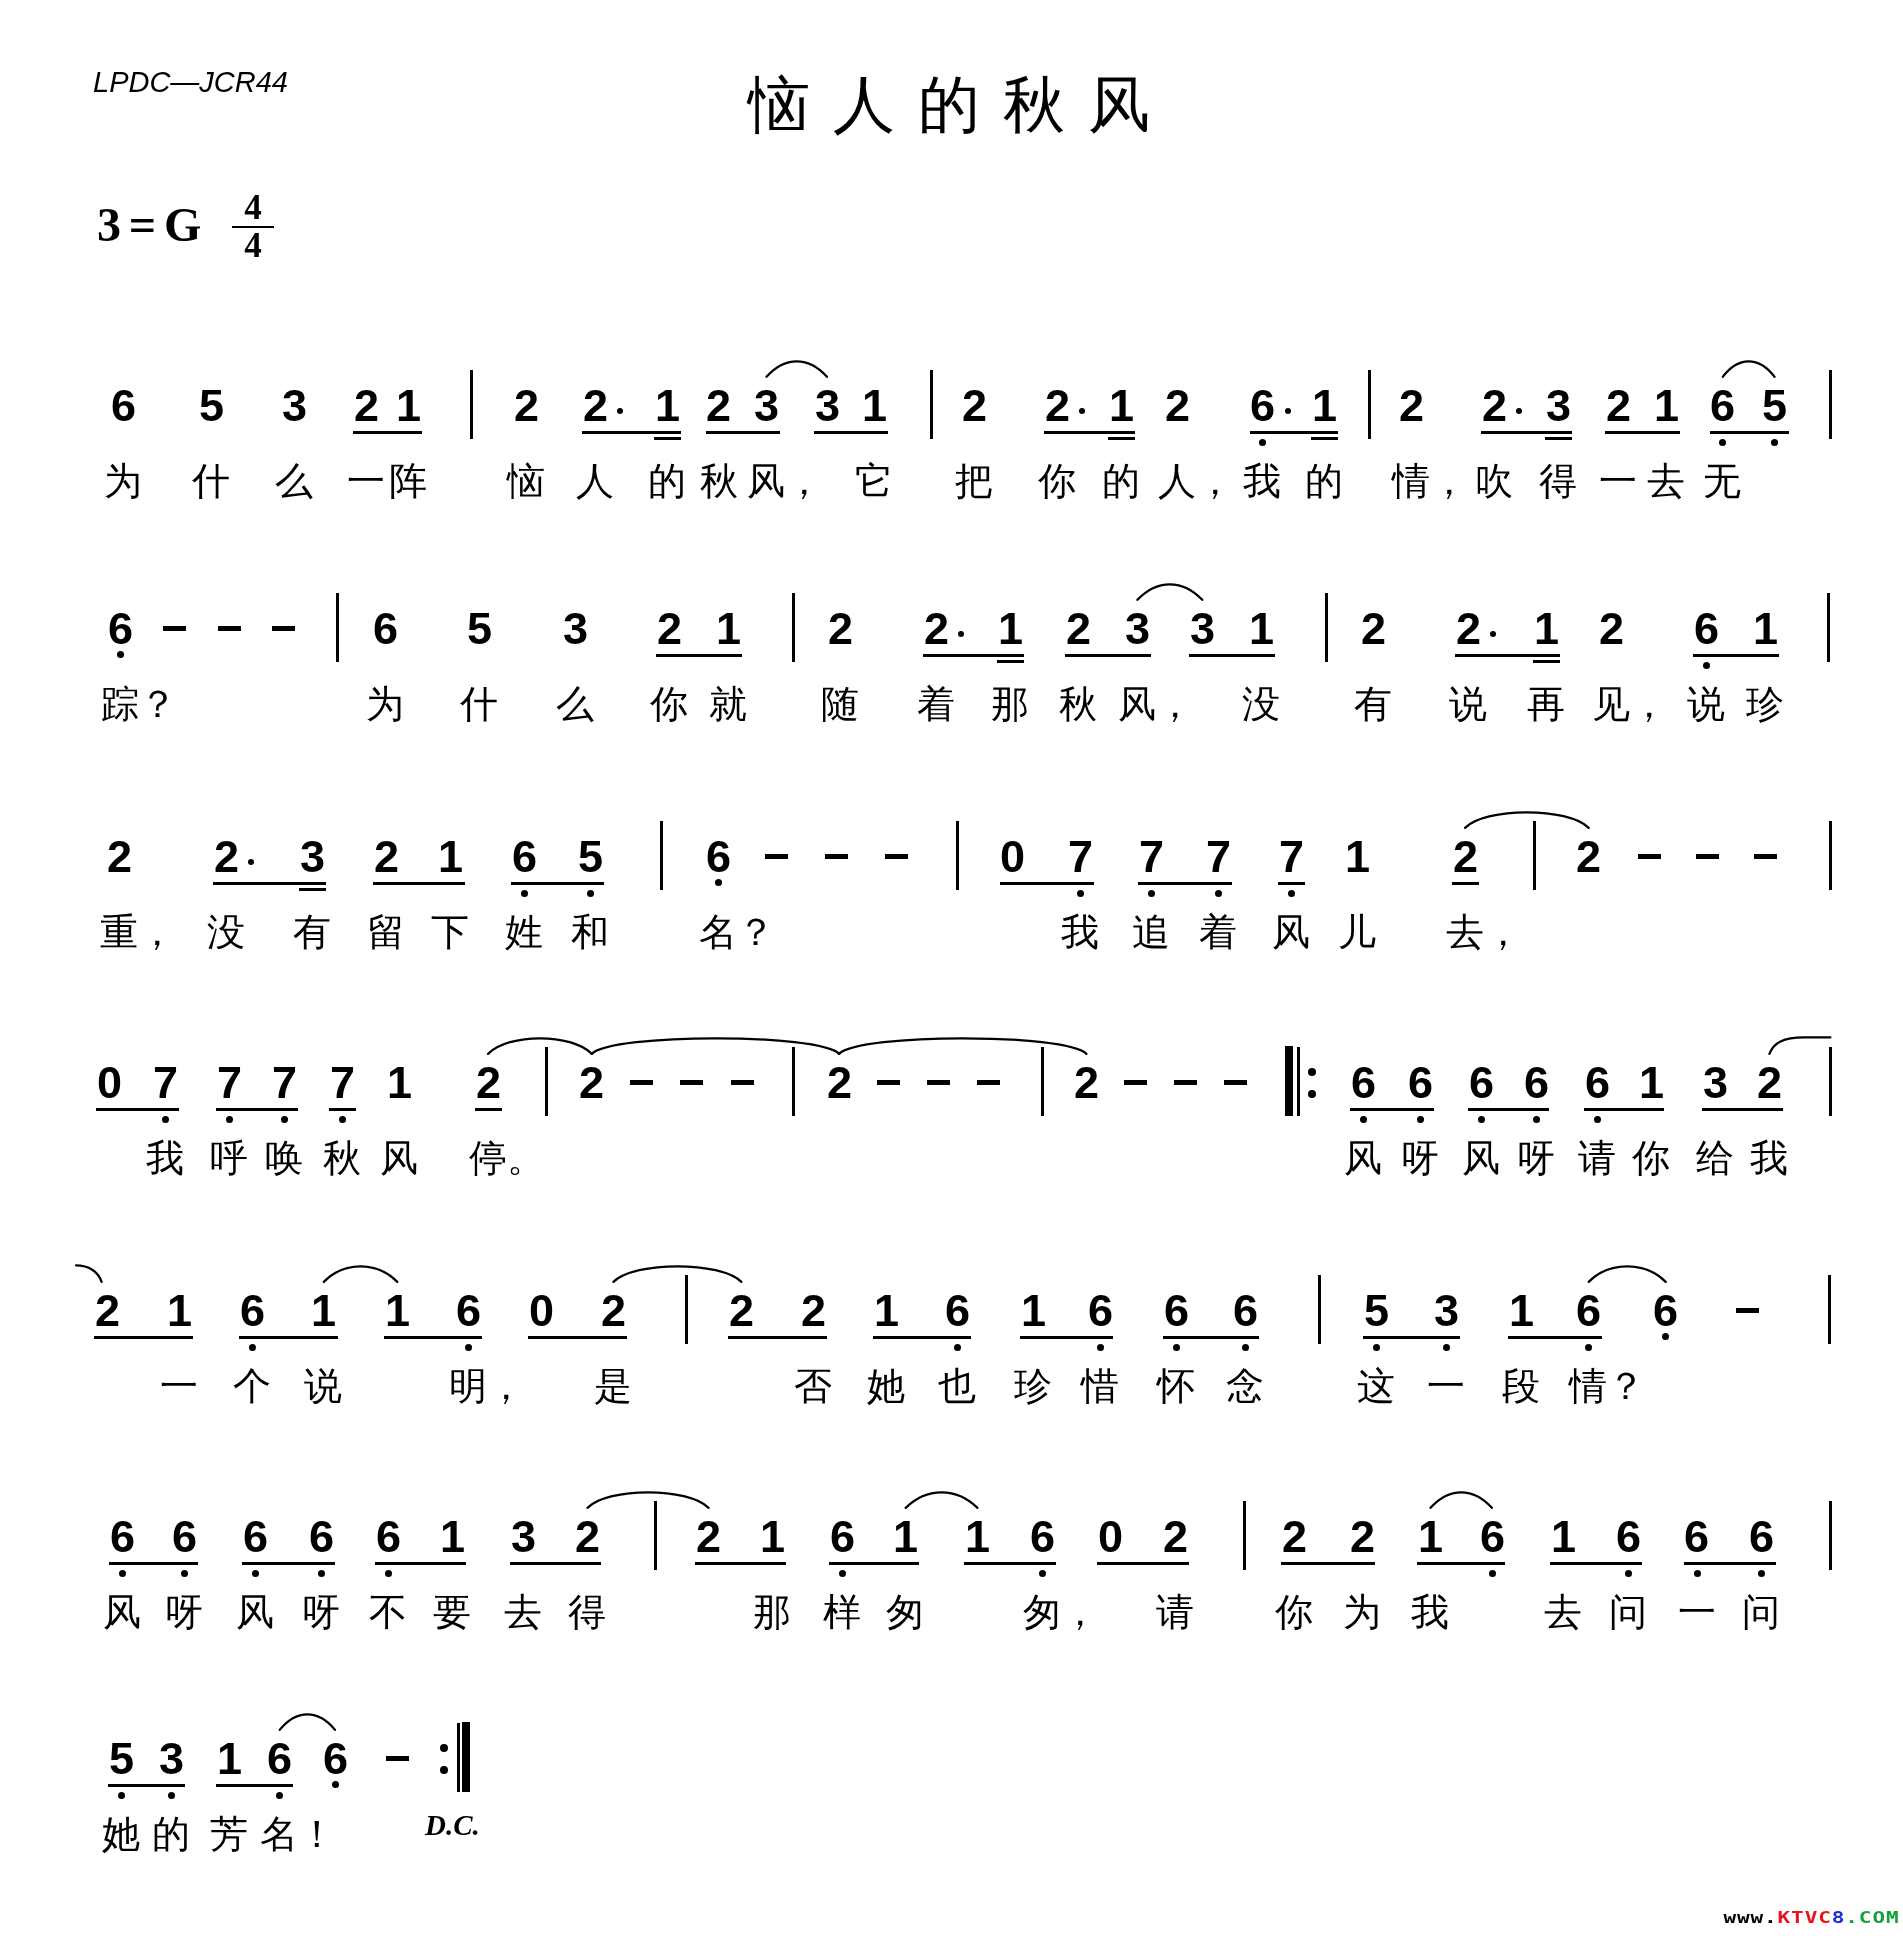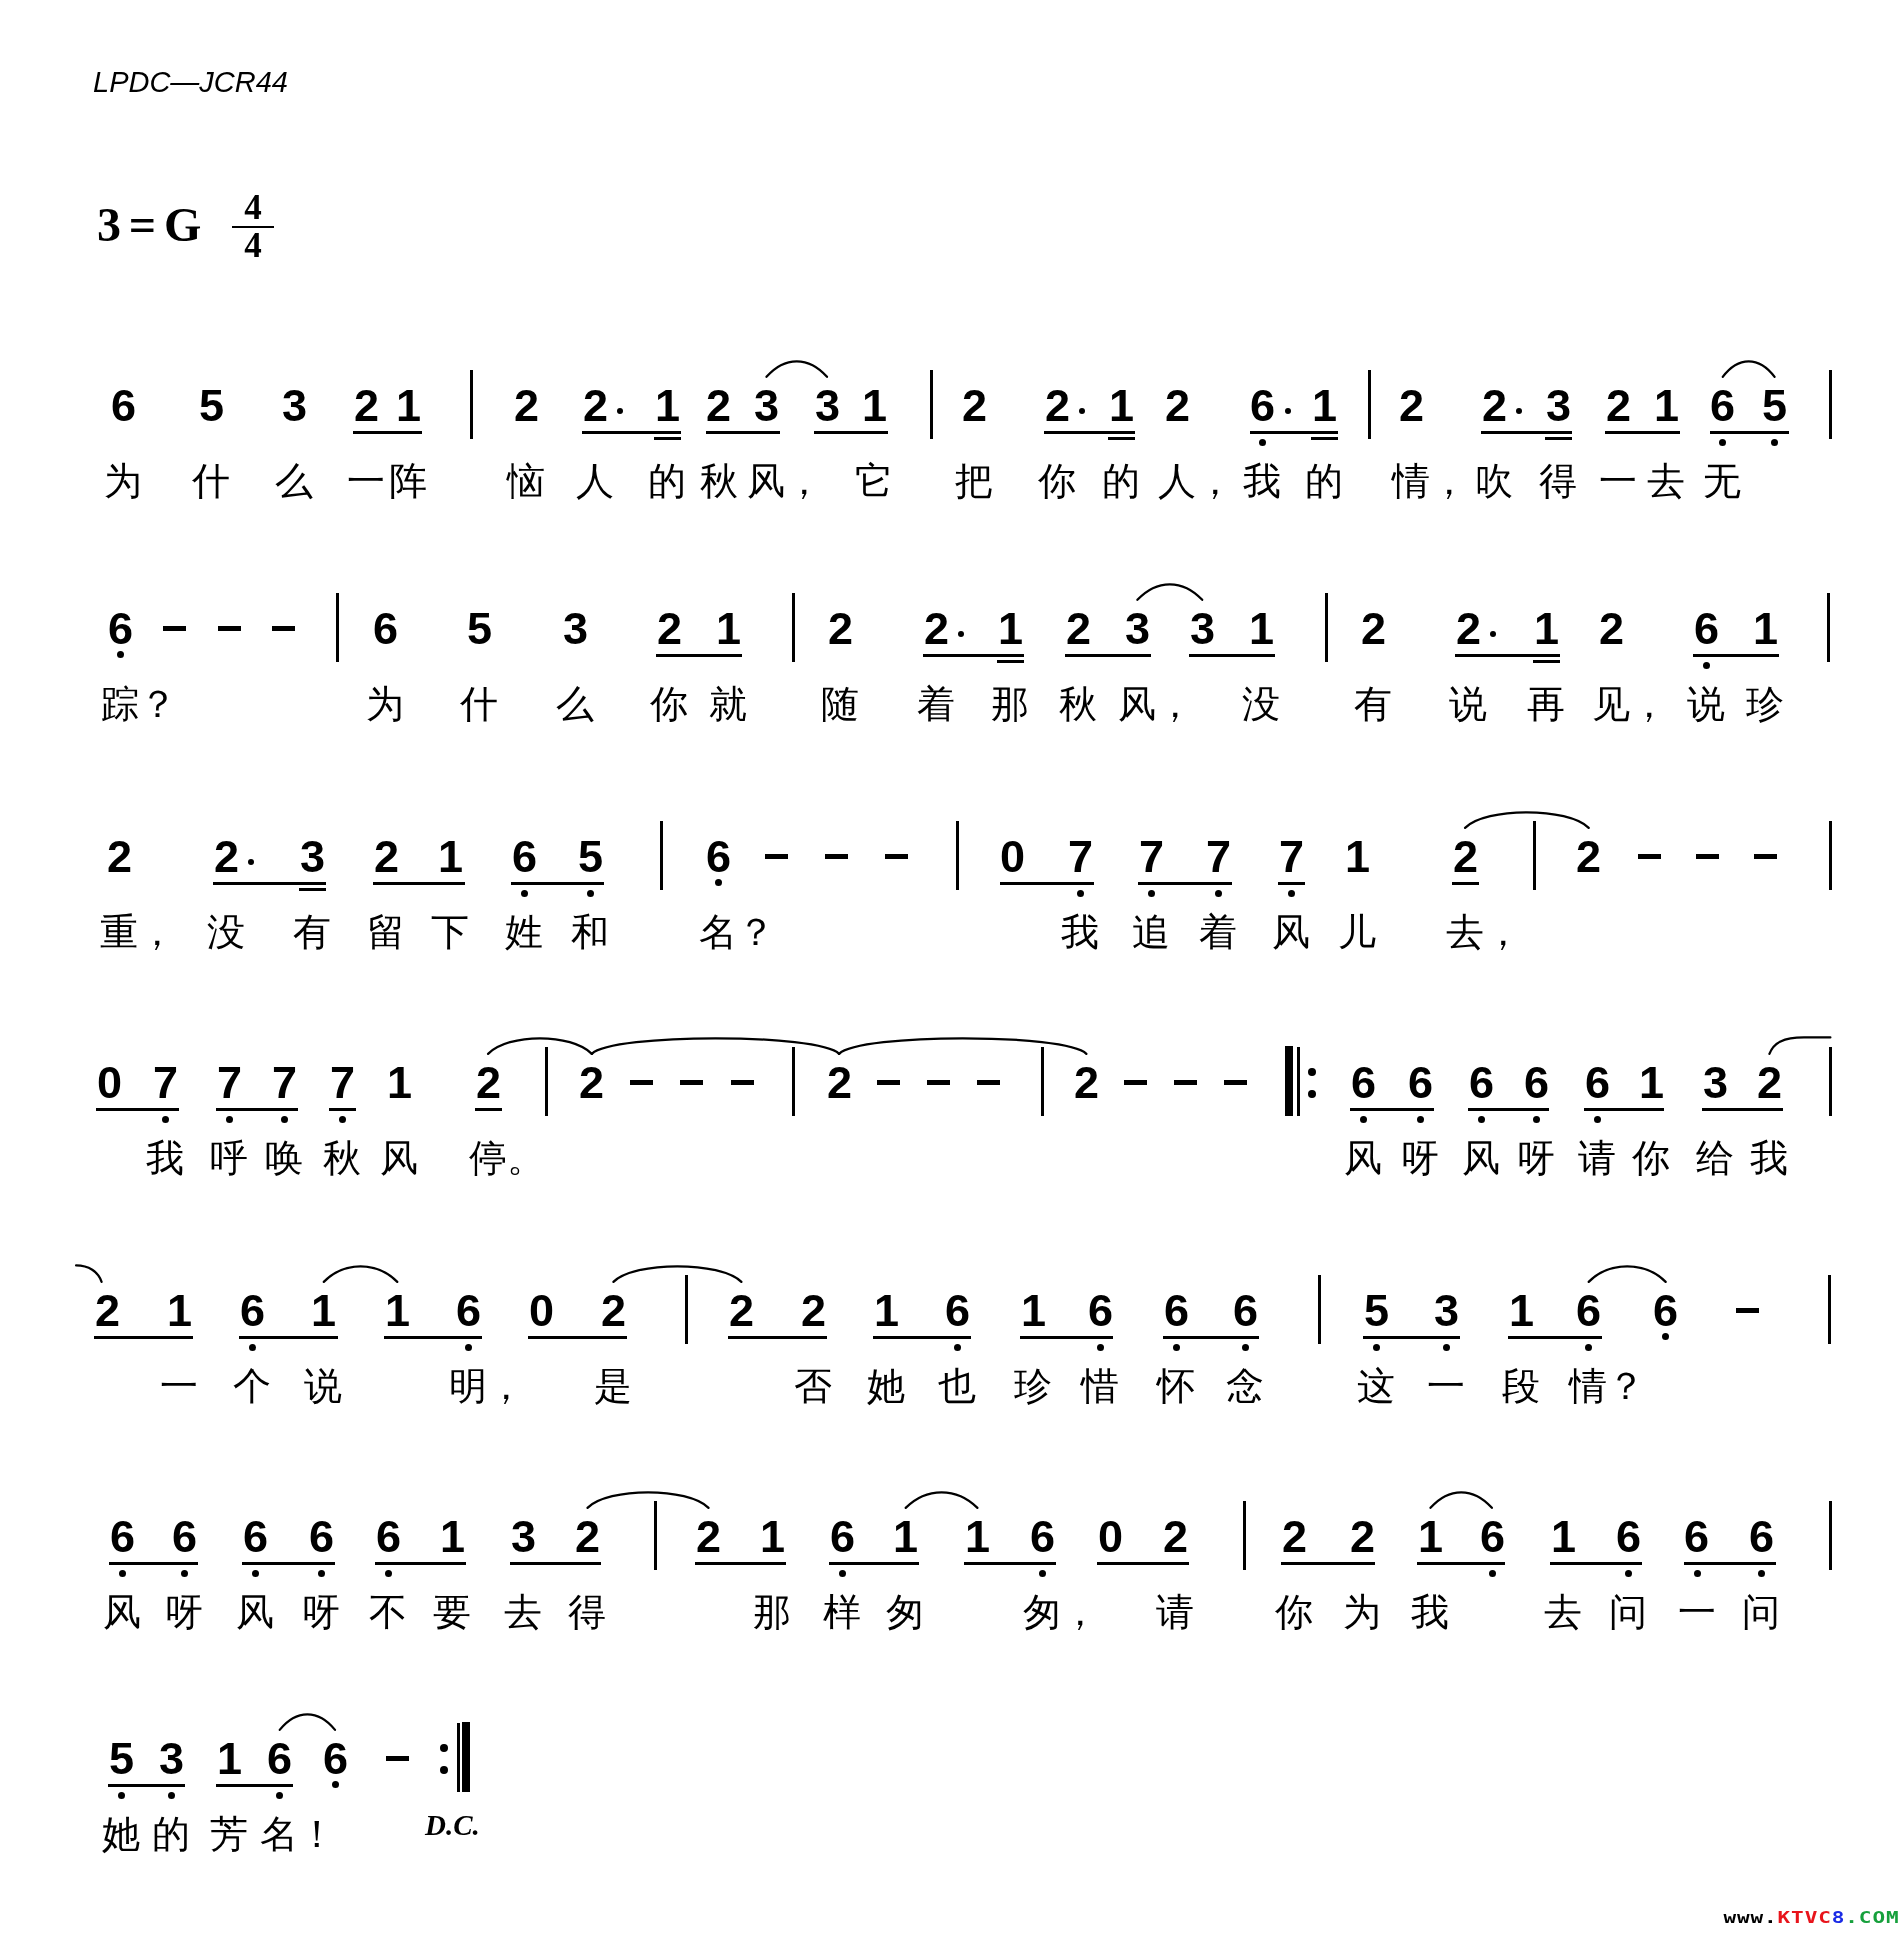--- a/index.html
+++ b/index.html
@@ -34,20 +34,21 @@
 
   .dc { position:absolute; left:425px; top:1811px; font: italic bold 29px/29px "Liberation Serif", serif; white-space:nowrap; }
   .watermark { position:absolute; right:3.5px; top:1911px; font: bold 21px/21px "DejaVu Sans Mono", monospace; letter-spacing:0.9px; transform:scaleY(0.72); transform-origin:top right; white-space:nowrap; }
 </style>
 </head>
 <body>
 
 <div id="page">
 
   <div class="catalog">LPDC—JCR44</div>
+  <div class="title">恼人的秋风</div>
 
   <div class="key">3=G</div>
   <div class="timesig">
     <div class="ts-num">4</div>
     <div class="ts-line"></div>
     <div class="ts-den">4</div>
   </div>
 
 
   <div id="score">

